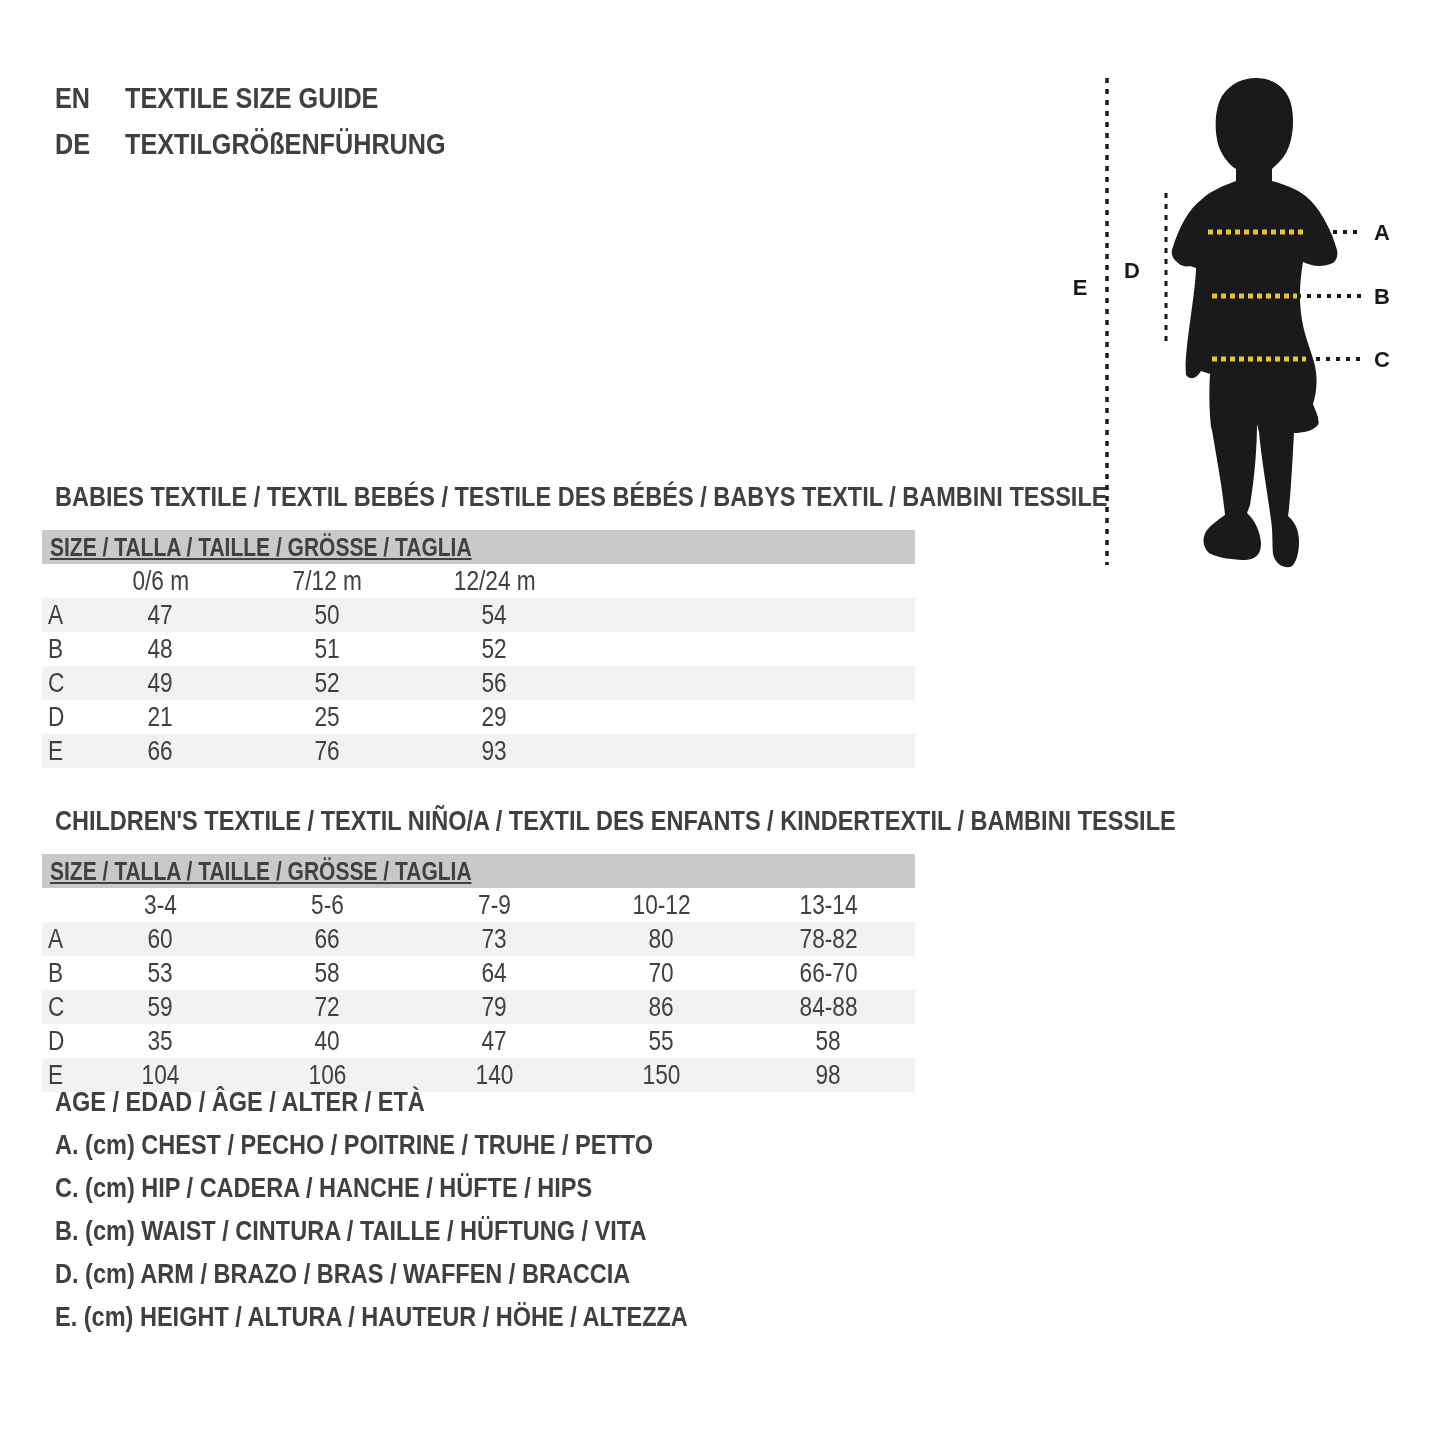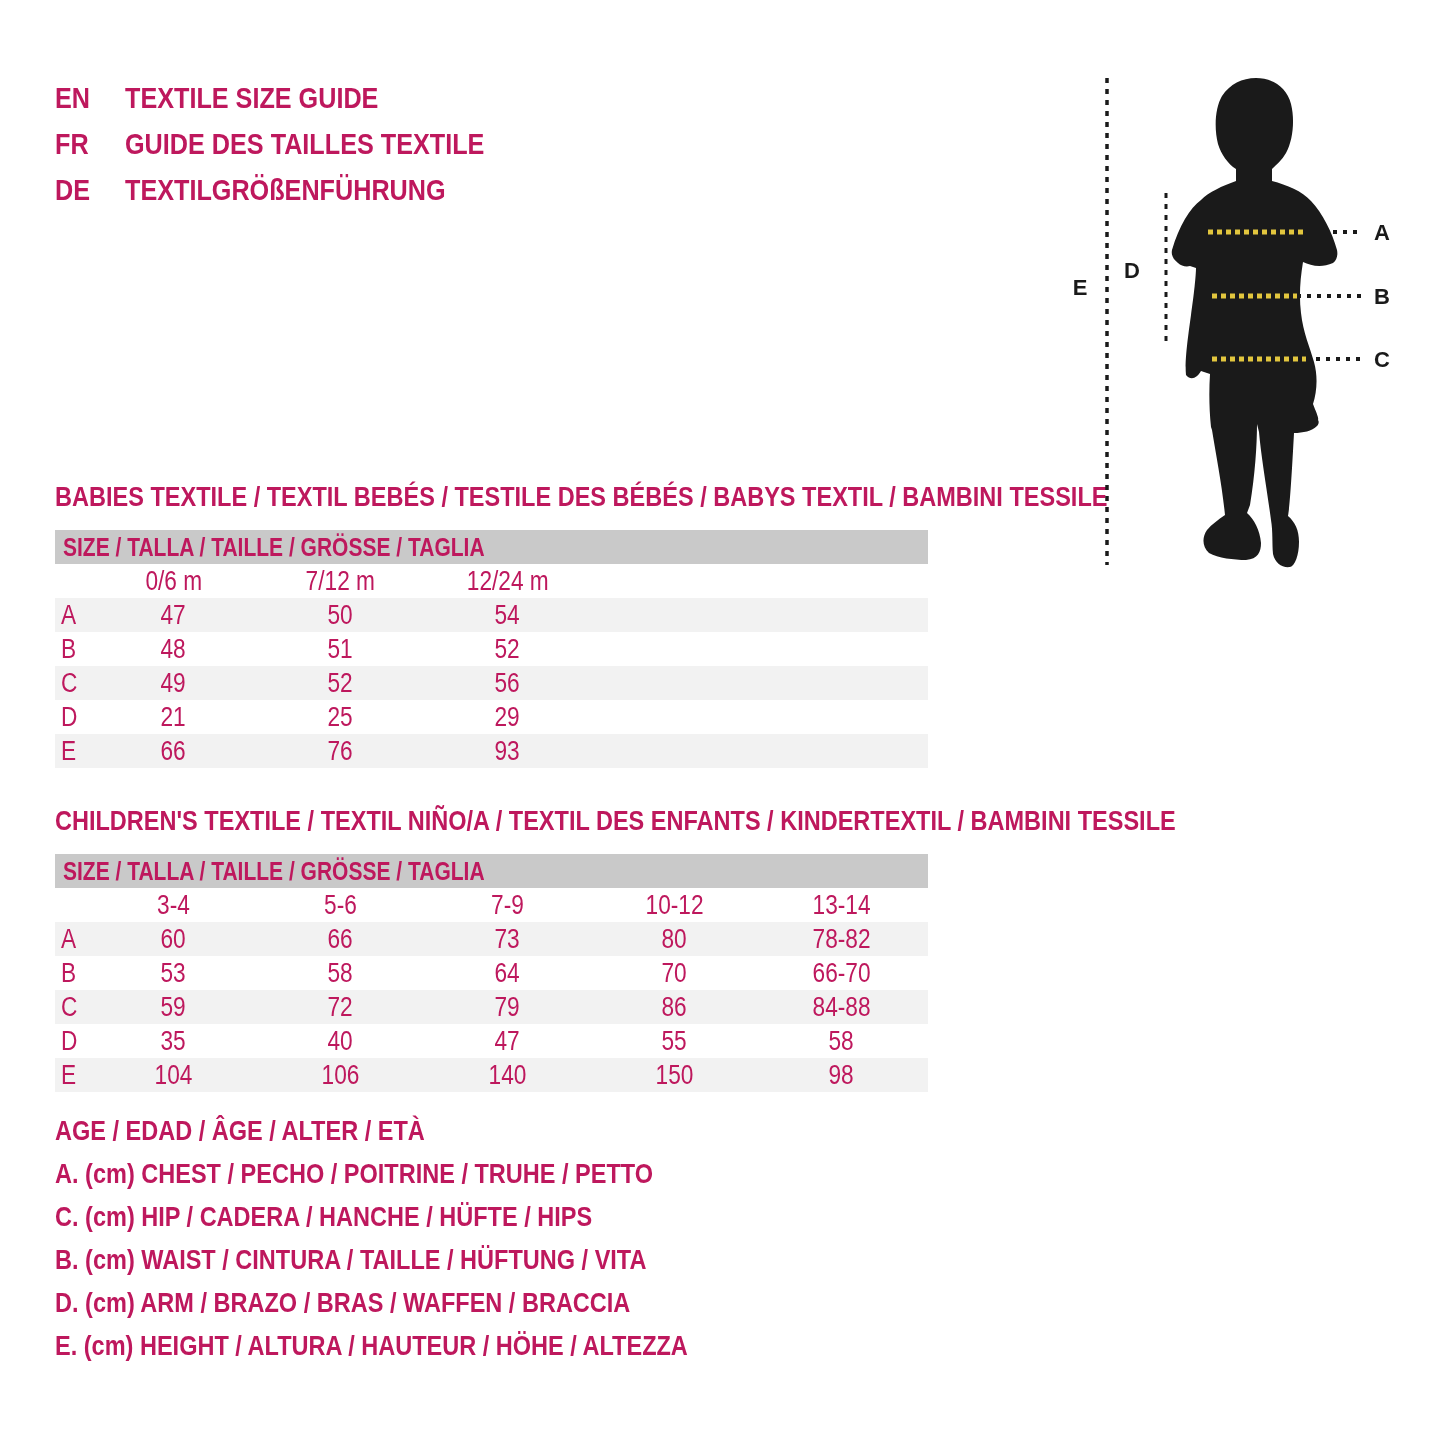--- a/index.html
+++ b/index.html
@@ -1,60 +1,56 @@
 <!DOCTYPE html>
 <html><head>
 <meta charset="utf-8">
 <style>
   html,body{margin:0;padding:0;background:#ffffff;}
   .canvas{
     position:relative;width:1445px;height:1445px;background:#ffffff;overflow:hidden;
-    font-family:"Liberation Sans",sans-serif;color:#be185d;
+    font-family:"Liberation Sans",sans-serif;color:#404040;
   }
   
   .cx{display:inline-block;transform:scaleX(.84);transform-origin:0 50%;white-space:nowrap;}
   .cxc{display:inline-block;transform:scaleX(.84);transform-origin:50% 50%;white-space:nowrap;}
 
   
   .langs{position:absolute;left:55px;top:75px;}
   .lang-row{height:46px;display:flex;align-items:center;font-size:30px;font-weight:bold;}
   .lang-code{width:70px;}
   
   .sec-title{position:absolute;left:55px;font-size:28px;font-weight:bold;line-height:28px;text-align:center;}
 
   
-  .stable{position:absolute;left:55px;width:873px;}
+  .stable{position:absolute;left:42px;width:873px;text-decoration:underline;}
   .size-bar{height:34px;background:#c9c9c9;display:flex;align-items:center;padding-left:8px;box-sizing:border-box;font-size:25px;font-weight:bold;}
   .trow{height:34px;display:flex;align-items:center;font-size:27px;font-weight:normal;}
   .trow.alt{background:#f2f2f2;}
   .rlabel{width:35px;padding-left:6px;box-sizing:border-box;}
   .cell{width:167px;text-align:center;}
 
   
-  .legend{position:absolute;left:55px;top:1109px;}
+  .legend{position:absolute;left:55px;top:1080px;}
   .legend-line{height:43px;display:flex;align-items:center;font-size:28px;font-weight:bold;}
 
   
   .figure{position:absolute;left:1060px;top:60px;width:385px;height:530px;}
   .figure svg{display:block;width:385px;height:530px;}
   .fig-label{font-family:"Liberation Sans",sans-serif;font-size:22px;font-weight:bold;fill:#1a1a1a;}
 </style>
 </head>
 <body>
 
 <div class="canvas">
 
   <div class="langs">
     <div class="lang-row">
       <span class="lang-code"><span class="cx">EN</span></span>
       <span class="cx">TEXTILE SIZE GUIDE</span>
-    </div>
-    <div class="lang-row">
-      <span class="lang-code"><span class="cx">FR</span></span>
-      <span class="cx">GUIDE DES TAILLES TEXTILE</span>
     </div>
     <div class="lang-row">
       <span class="lang-code"><span class="cx">DE</span></span>
       <span class="cx">TEXTILGRÖßENFÜHRUNG</span>
     </div>
   </div>
 
   <div class="sec-title" style="top:483px">
     <span class="cx">BABIES TEXTILE / TEXTIL BEBÉS / TESTILE DES BÉBÉS / BABYS TEXTIL / BAMBINI TESSILE</span>
   </div>

